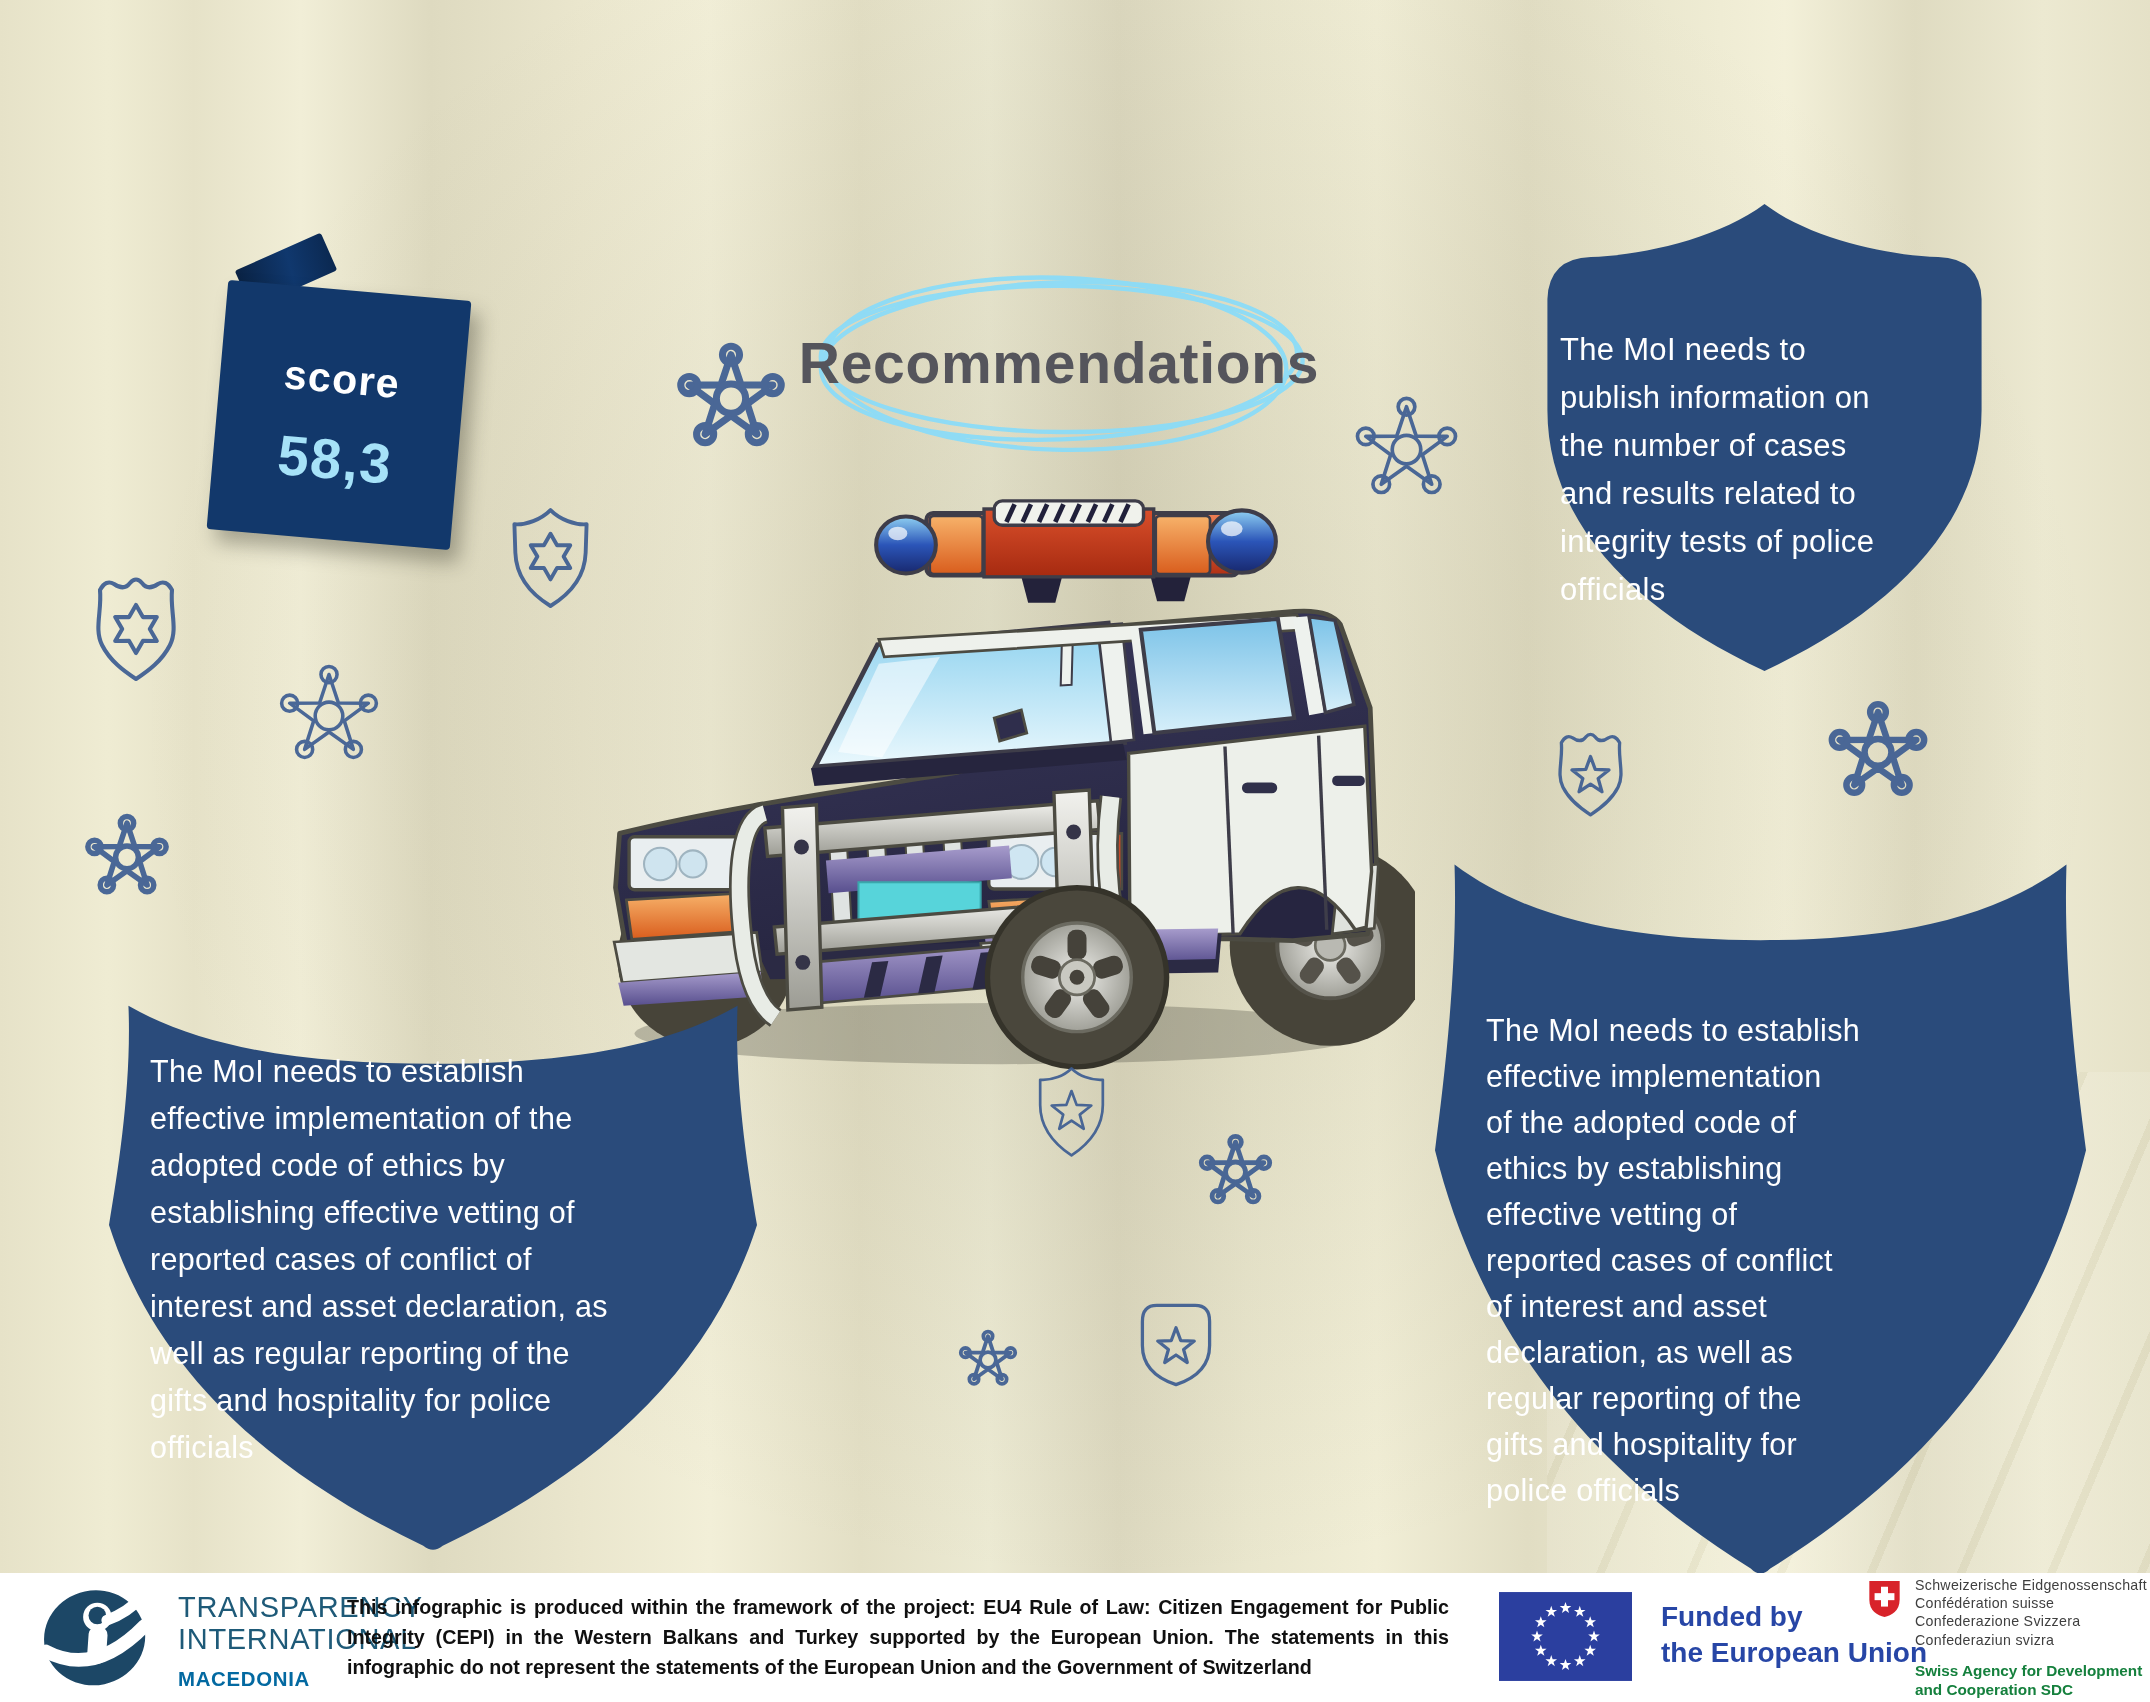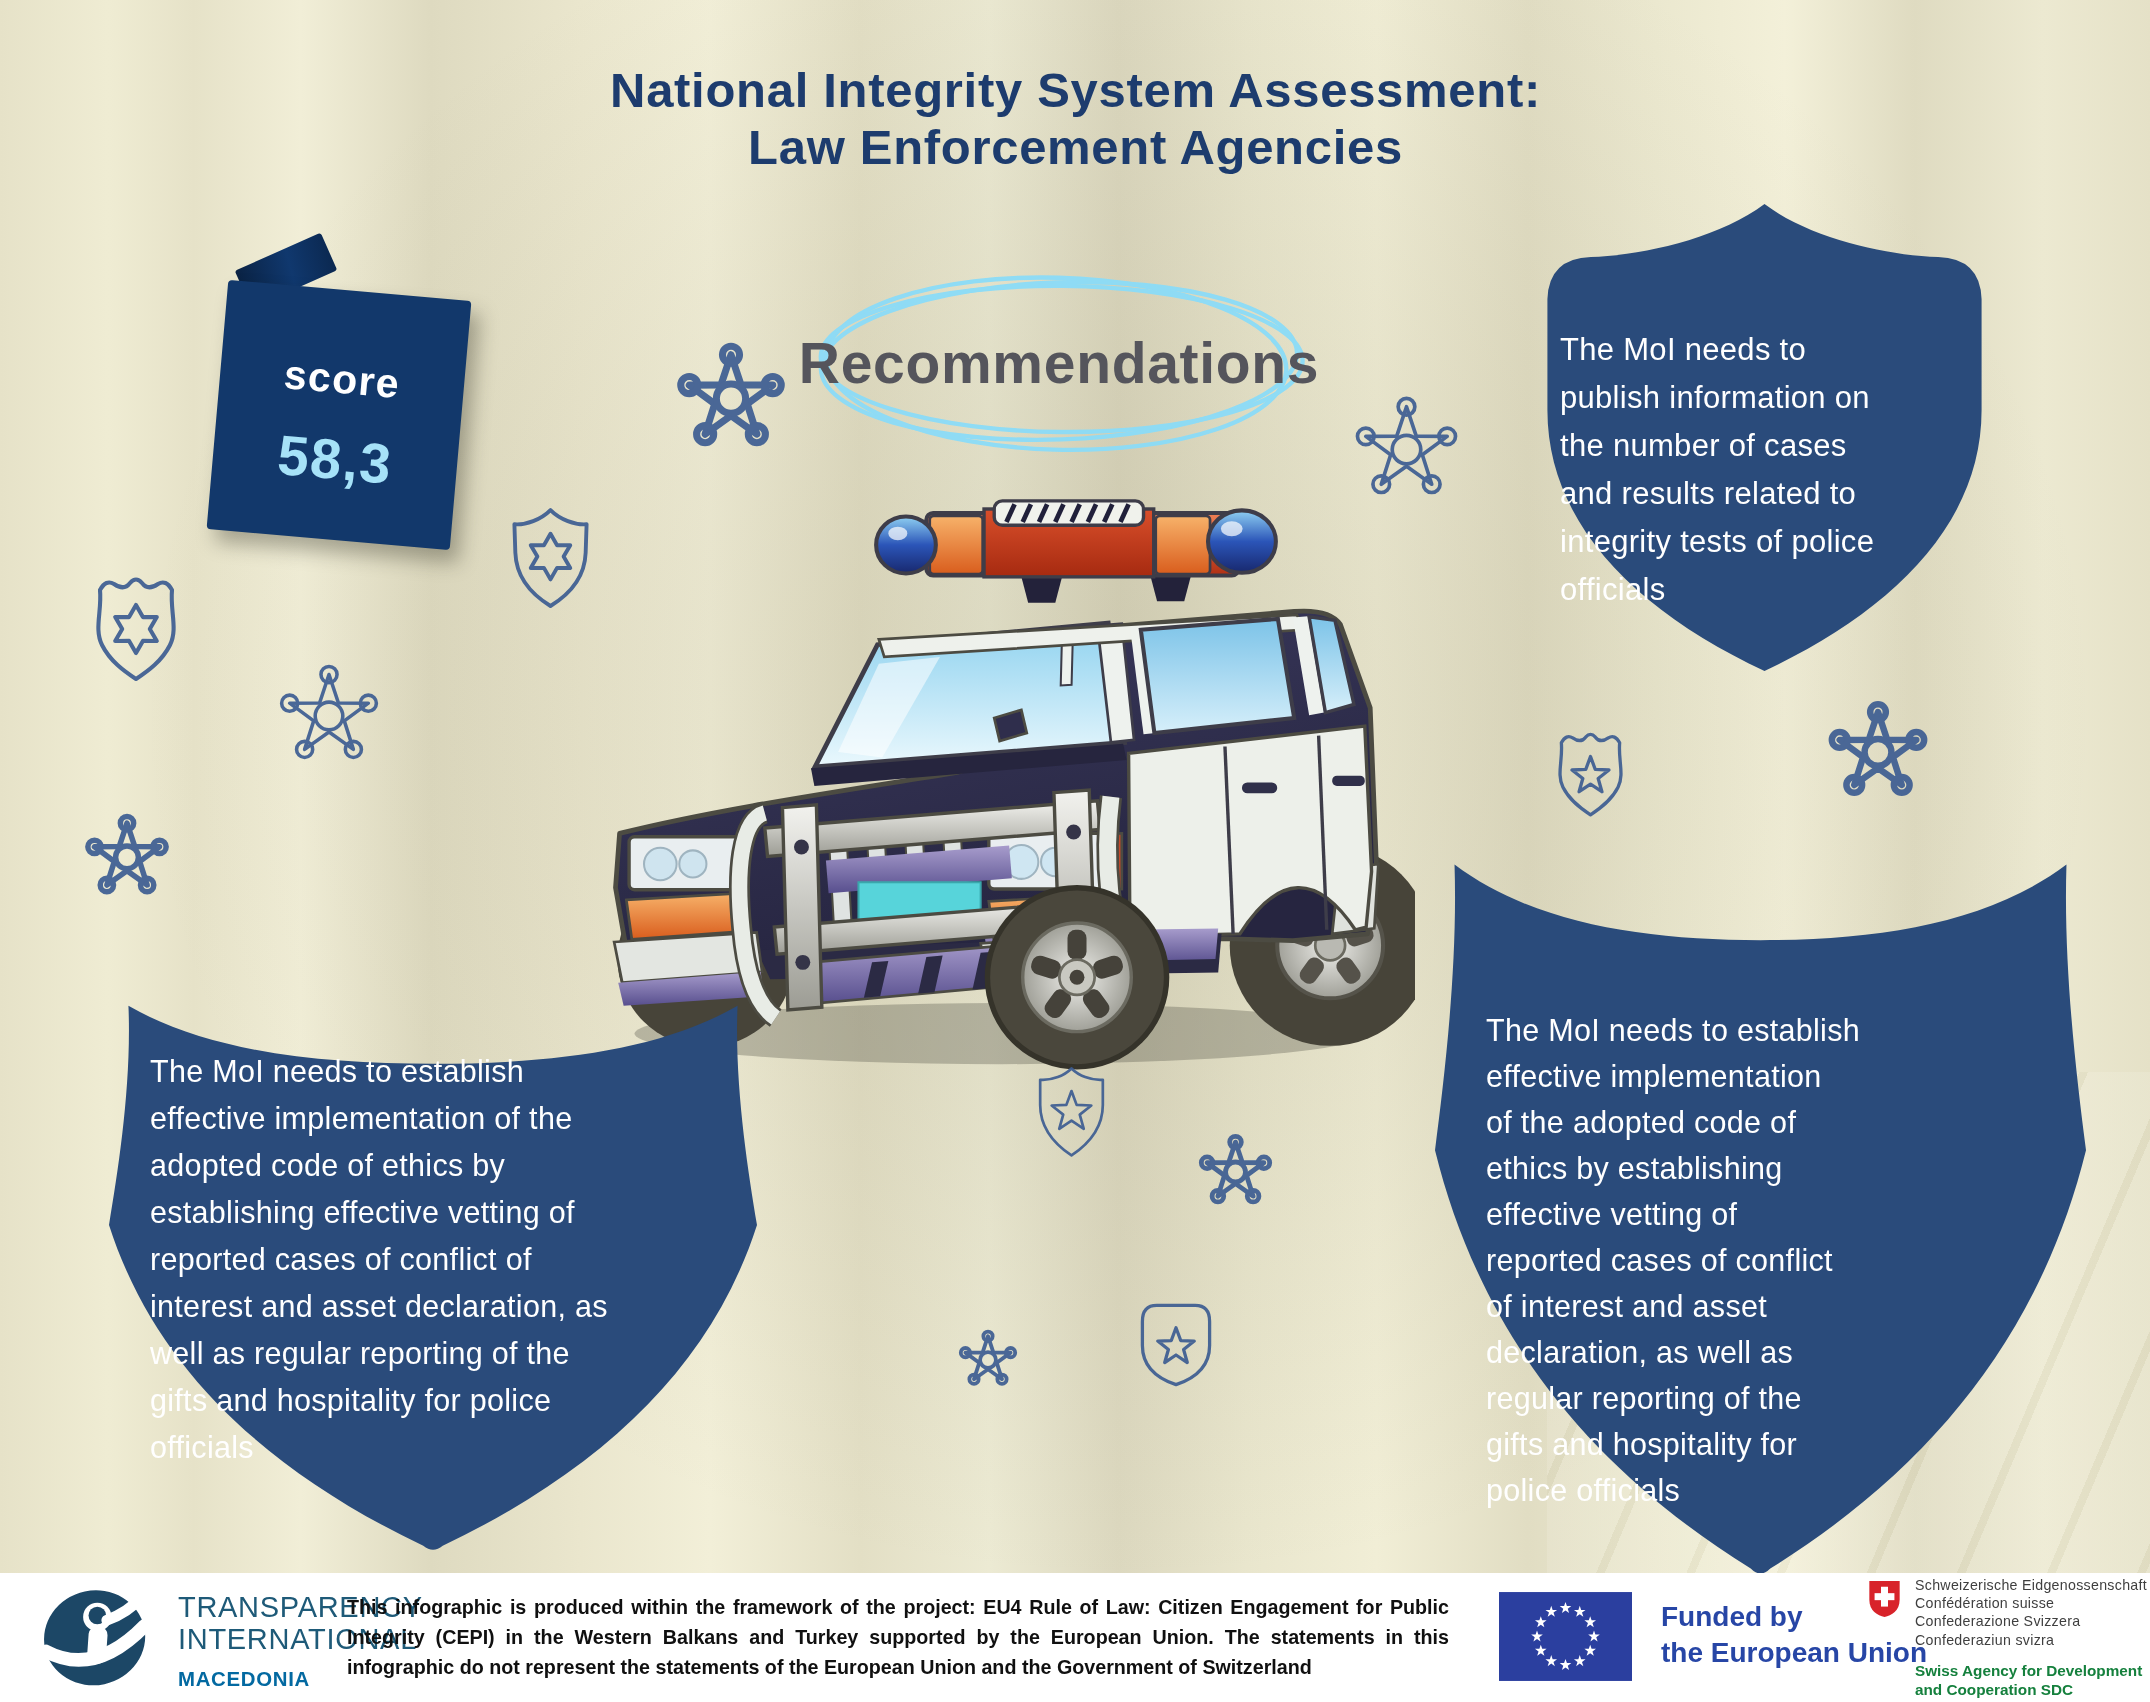--- a/index.html
+++ b/index.html
@@ -97,22 +97,20 @@
       </symbol>
       <symbol id="sym-badge-round" viewBox="0 0 100 115">
         <path d="M26 8 H74 Q92 8 92 28 V58 Q92 93 50 107 Q8 93 8 58 V28 Q8 8 26 8 Z"></path>
         <polygon points="50,36 55.9,51.9 72.8,52.6 59.5,63.1 64.1,79.4 50,70 35.9,79.4 40.5,63.1 27.2,52.6 44.1,51.9"></polygon>
       </symbol>
     </defs>
   </svg>
 
   <div class="abs steps"></div>
 
-  <div class="abs title pre">National Integrity System Assessment:
-Law Enforcement Agencies</div>
 
   <div class="abs tape"></div>
   <div class="abs score-note">
     <div class="score-label">score</div>
     <div class="score-value">58,3</div>
   </div>
 
   <div class="abs reco-wrap">
     <svg class="abs" style="left:0;top:0" width="516" height="180" viewBox="0 0 760 266">
       <g fill="none" stroke="#8bdcf8" stroke-width="6.5" opacity="0.95">

